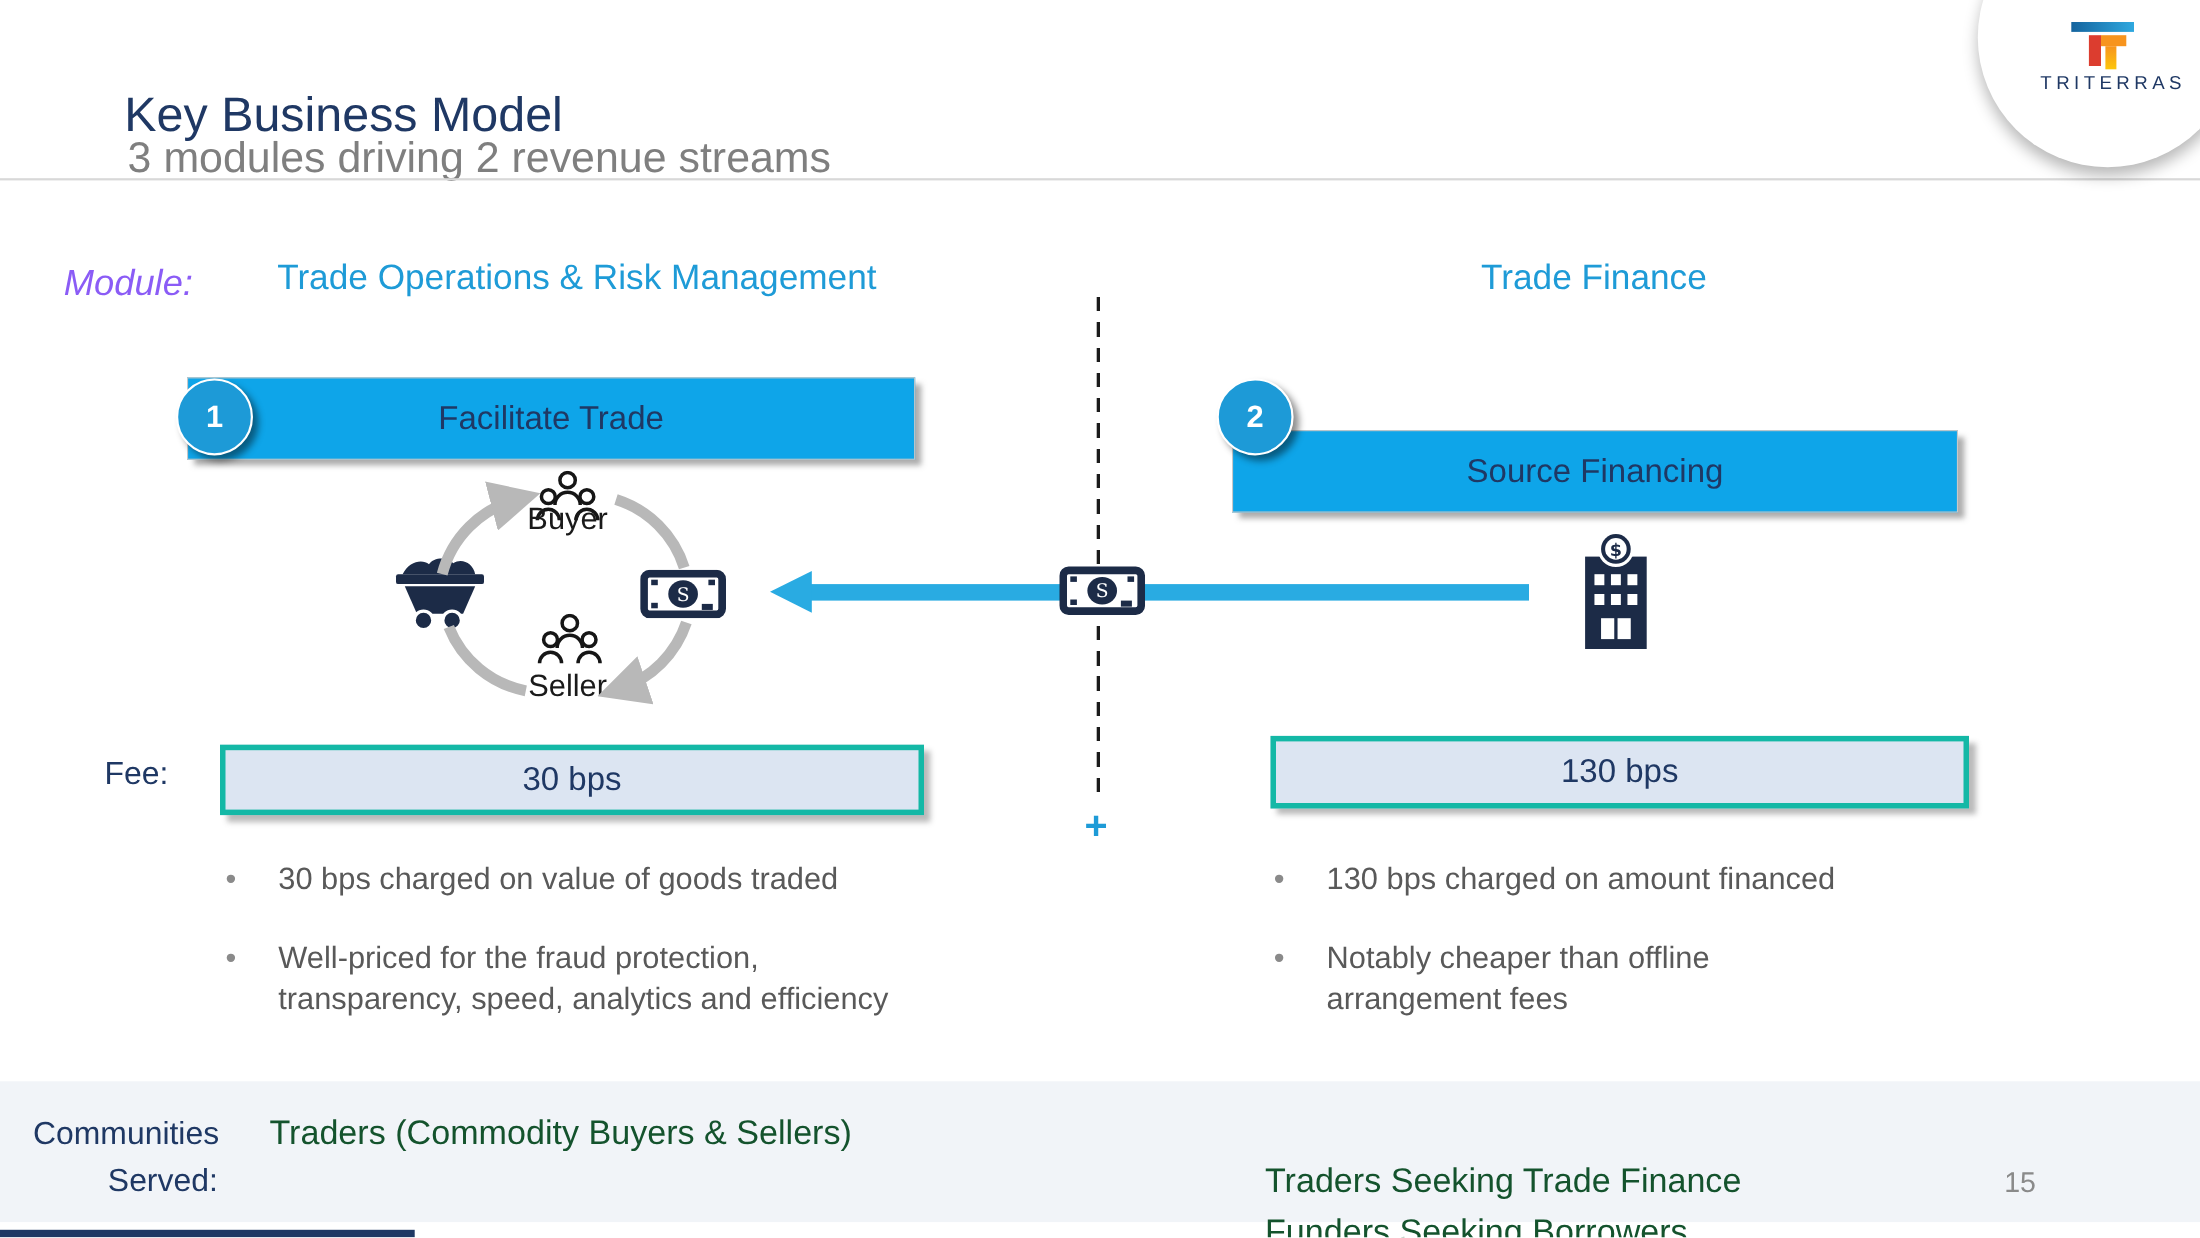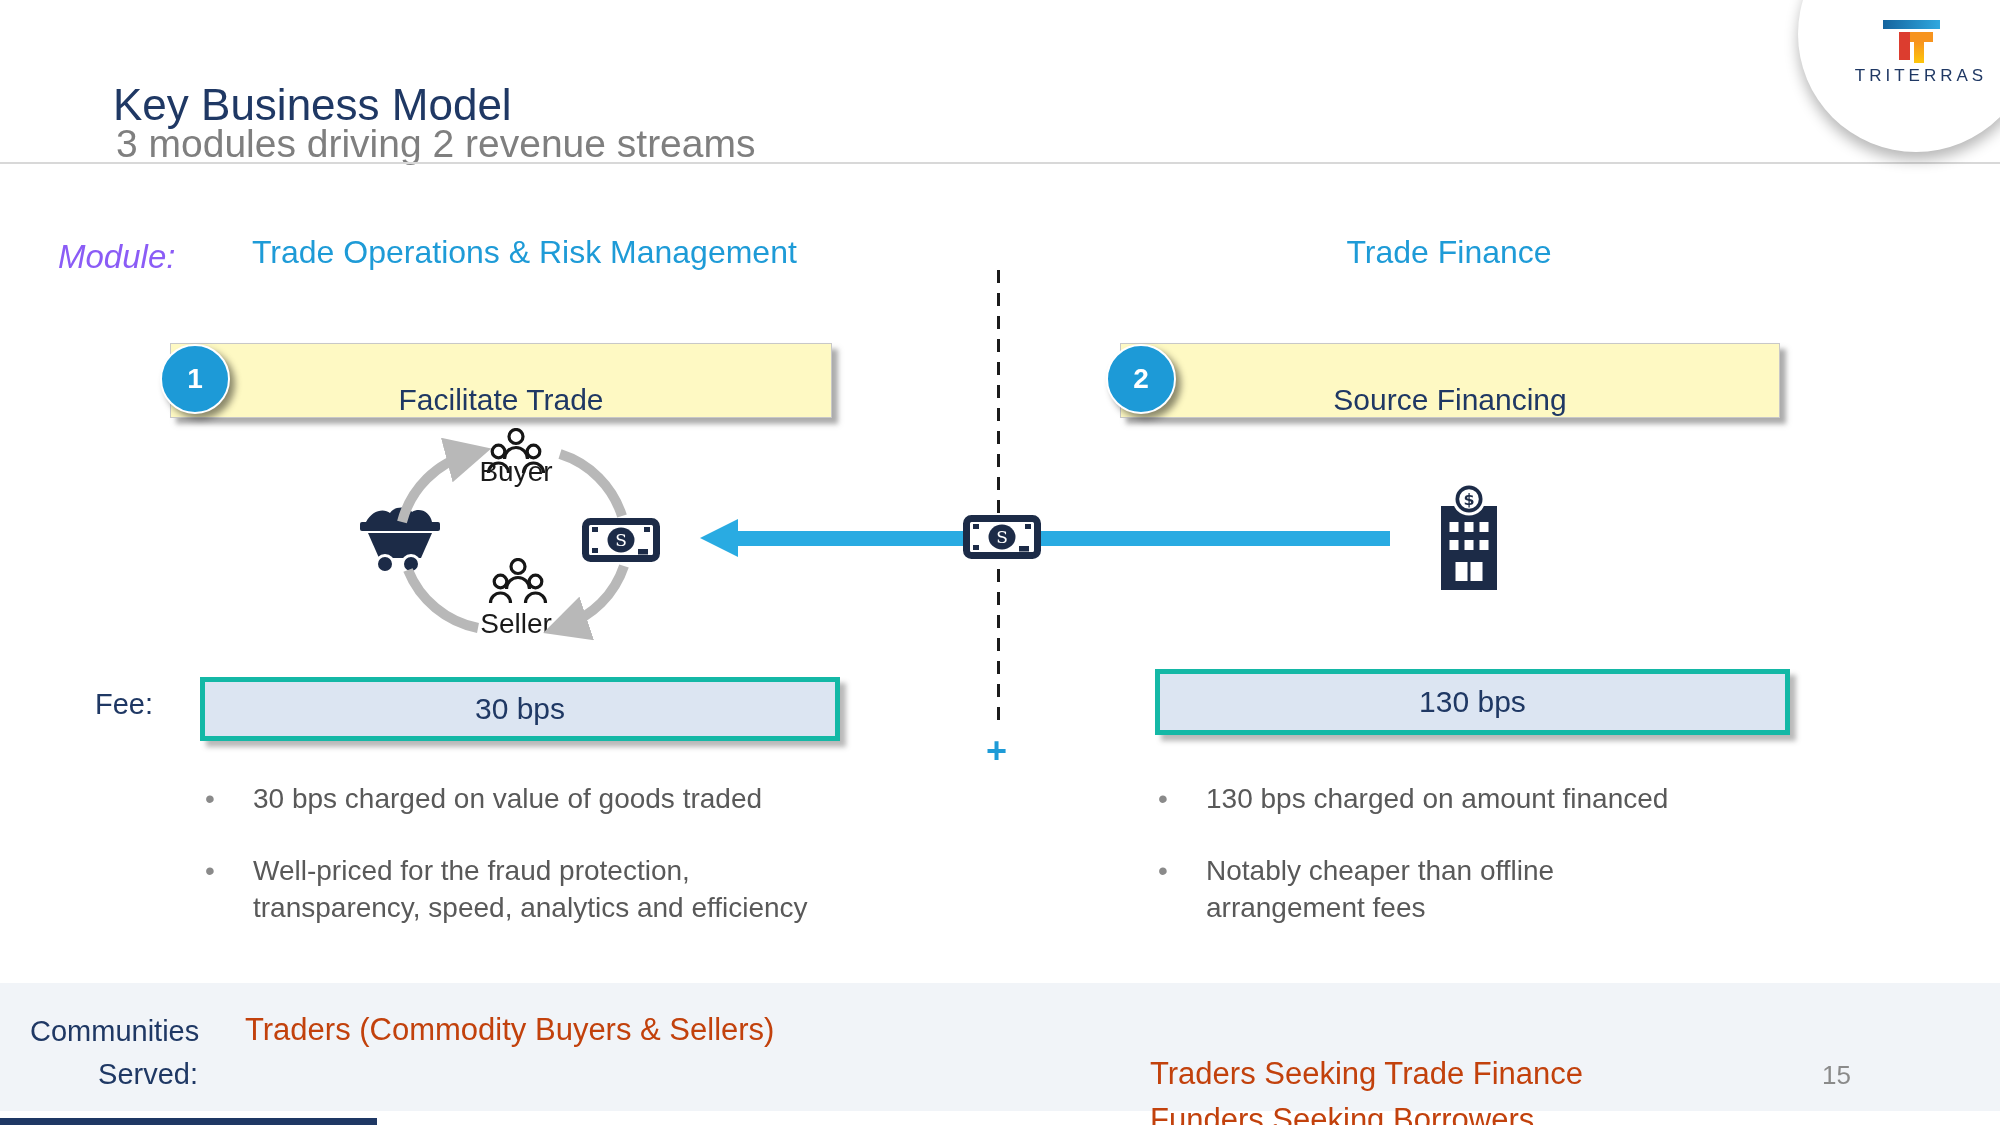--- a/index.html
+++ b/index.html
@@ -21,25 +21,25 @@
   .logo-stem-yellow{position:absolute; left:1914px; top:42px; width:10px; height:21px;
     background:linear-gradient(to bottom,#F7941E,#FDC60B); z-index:3;}
   .logo-text{position:absolute; left:1845px; top:66px; width:152px; text-align:center;
     font-size:17px; letter-spacing:4px; color:#1F3864; z-index:3;}
   
   .module-label{position:absolute; left:58px; top:238px; font-size:33px; color:#8b5cf6;font-style:italic;}
   .module-name{position:absolute; top:234px; font-size:32px; color:#1E9BD7;}
   .module-name.left{left:252px;}
   .module-name.right{left:1120px; width:658px; text-align:center;}
   
-  .step-box{position:absolute; top:343px; height:73px; background:#fef9c3; border:1px solid #C8C8C8;
-    box-shadow:6px 6px 5px rgba(90,90,90,0.5); display:flex; align-items:flex-end; justify-content:center;
+  .step-box{position:absolute; top:343px; height:73px; background:#0ea5e9; border:1px solid #C8C8C8;
+    box-shadow:6px 6px 5px rgba(90,90,90,0.5); display:flex; align-items:center; justify-content:center;
     font-size:30px; color:#1F3864; z-index:2;}
   .step-box.left{left:170px; width:660px;}
-  .step-box.right{left:1120px; width:658px;}
+  .step-box.right{left:1120px; width:658px;margin-top:48px;}
   .step-circle{position:absolute; top:344px; width:66px; height:66px; border-radius:50%;
     background:#1D9AD7; border:2px solid #fff; box-shadow:5px 5px 7px rgba(0,0,0,0.45);
     display:flex; align-items:center; justify-content:center; color:#fff; font-size:28px; font-weight:bold; z-index:3;}
   .step-circle.left{left:160px;}
   .step-circle.right{left:1106px;}
   
   .dashed-line{position:absolute; left:997px; top:270px; width:3px; height:452px;
     background:repeating-linear-gradient(to bottom,#1b1b1b 0 13px,transparent 13px 23px); z-index:1;}
   .plus-sign{position:absolute; left:986px; top:730px; font-size:36px; font-weight:bold; color:#1E9BD7;}
   
@@ -67,21 +67,21 @@
   .bullet-row .btext{white-space:pre-line;}
   .bl1{left:205px; top:780px; width:700px;}
   .bl2{left:205px; top:852px; width:700px;}
   .br1{left:1158px; top:780px; width:640px;}
   .br2{left:1158px; top:852px; width:640px;}
   
   .bottom-band{position:absolute; left:0; top:983px; width:2000px; height:128px; background:#F1F4F8;}
   .communities-label{position:absolute; left:30px; top:1010px; width:168px; text-align:right;
     font-size:29px; color:#1F3864; line-height:43px;}
   .communities-label span{display:block;}
-  .community-text{position:absolute; font-size:31px; color:#c2410c;}
+  .community-text{position:absolute; font-size:31px; color:#14532d;}
   .community-text.left{left:245px; top:1012px;}
   .community-text.right{left:1150px; top:1003px; line-height:46px;margin-top:48px;}
   .community-text.right span{display:block;}
   .page-number{position:absolute; left:1822px; top:1060px; font-size:26px; color:#8a8a8a;text-align:center;}
   .bottom-bar{position:absolute; left:0; top:1118px; width:377px; height:7px; background:#1F3864;}
 </style>
 </head>
 <body>
 
 <div class="slide">

